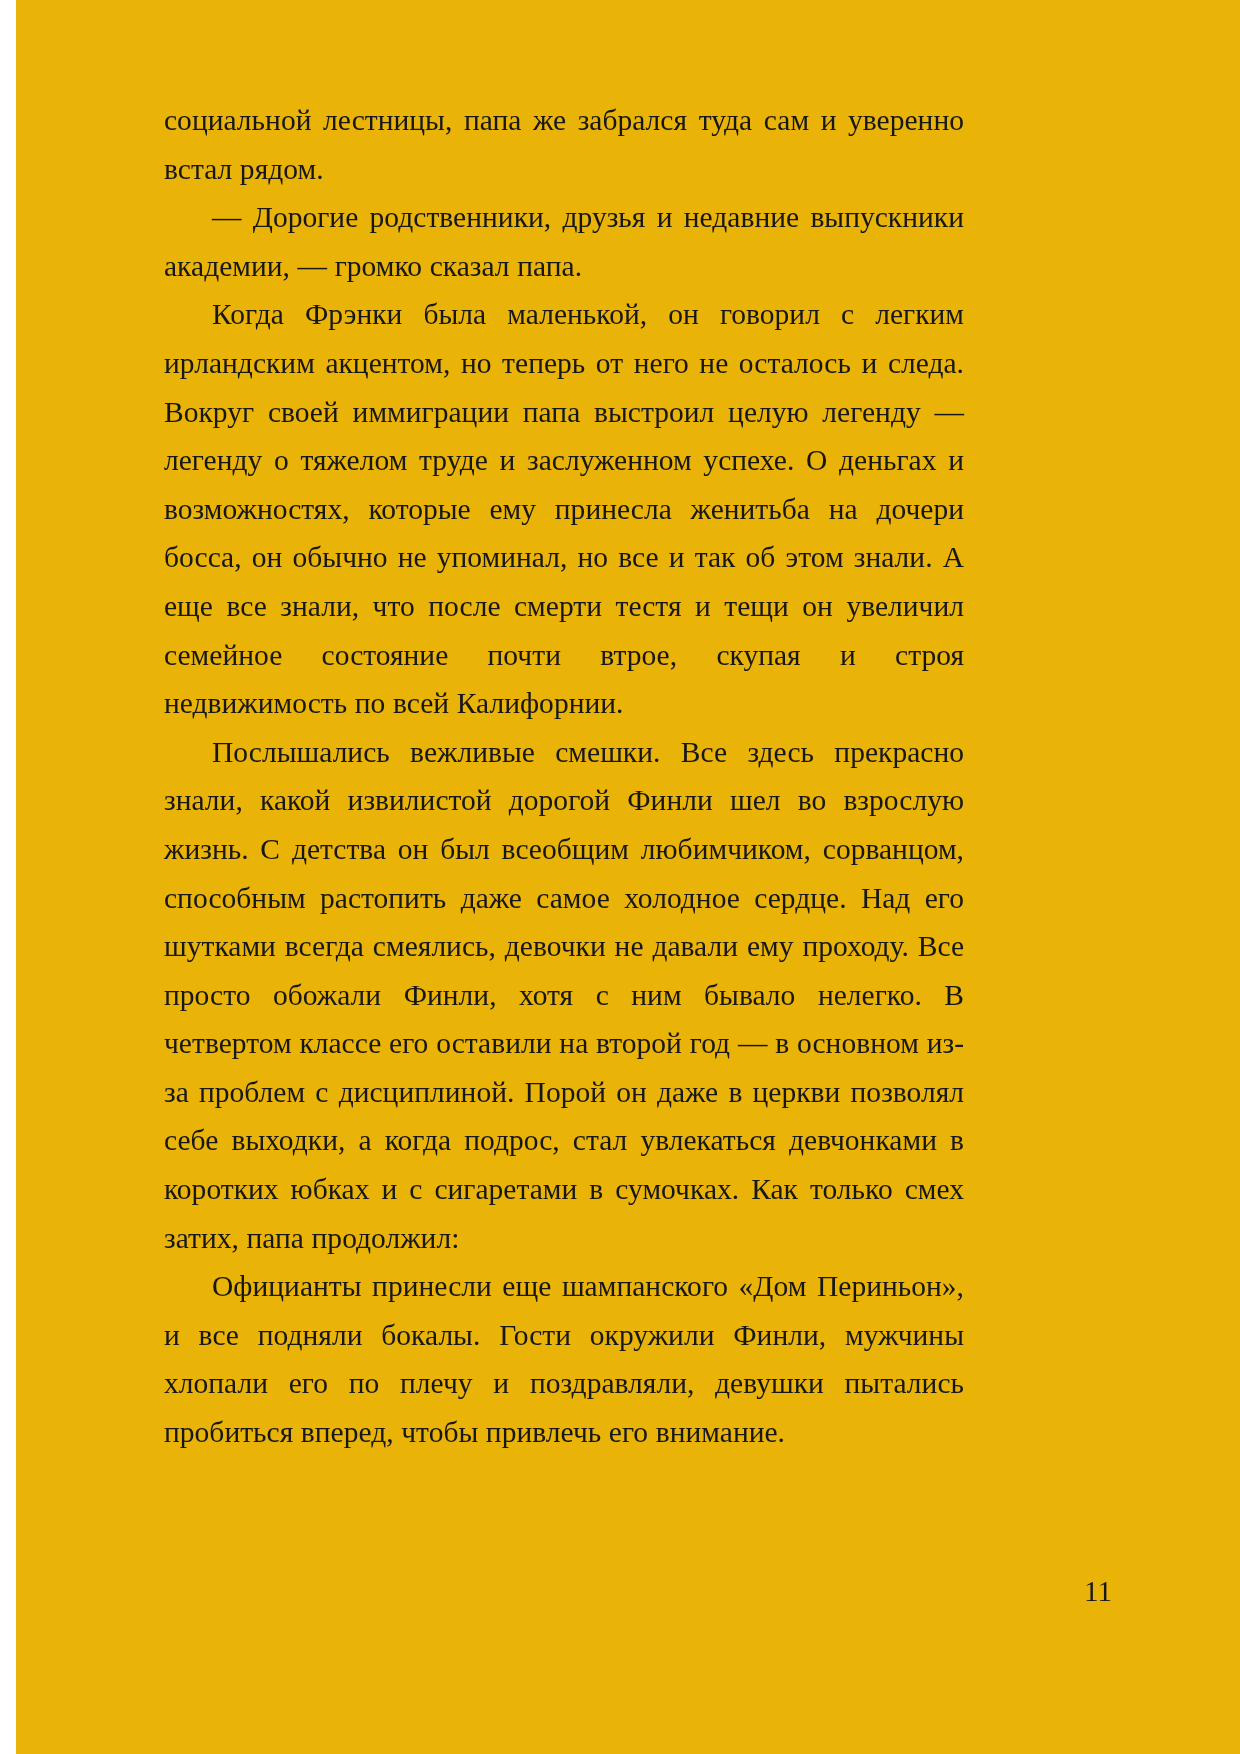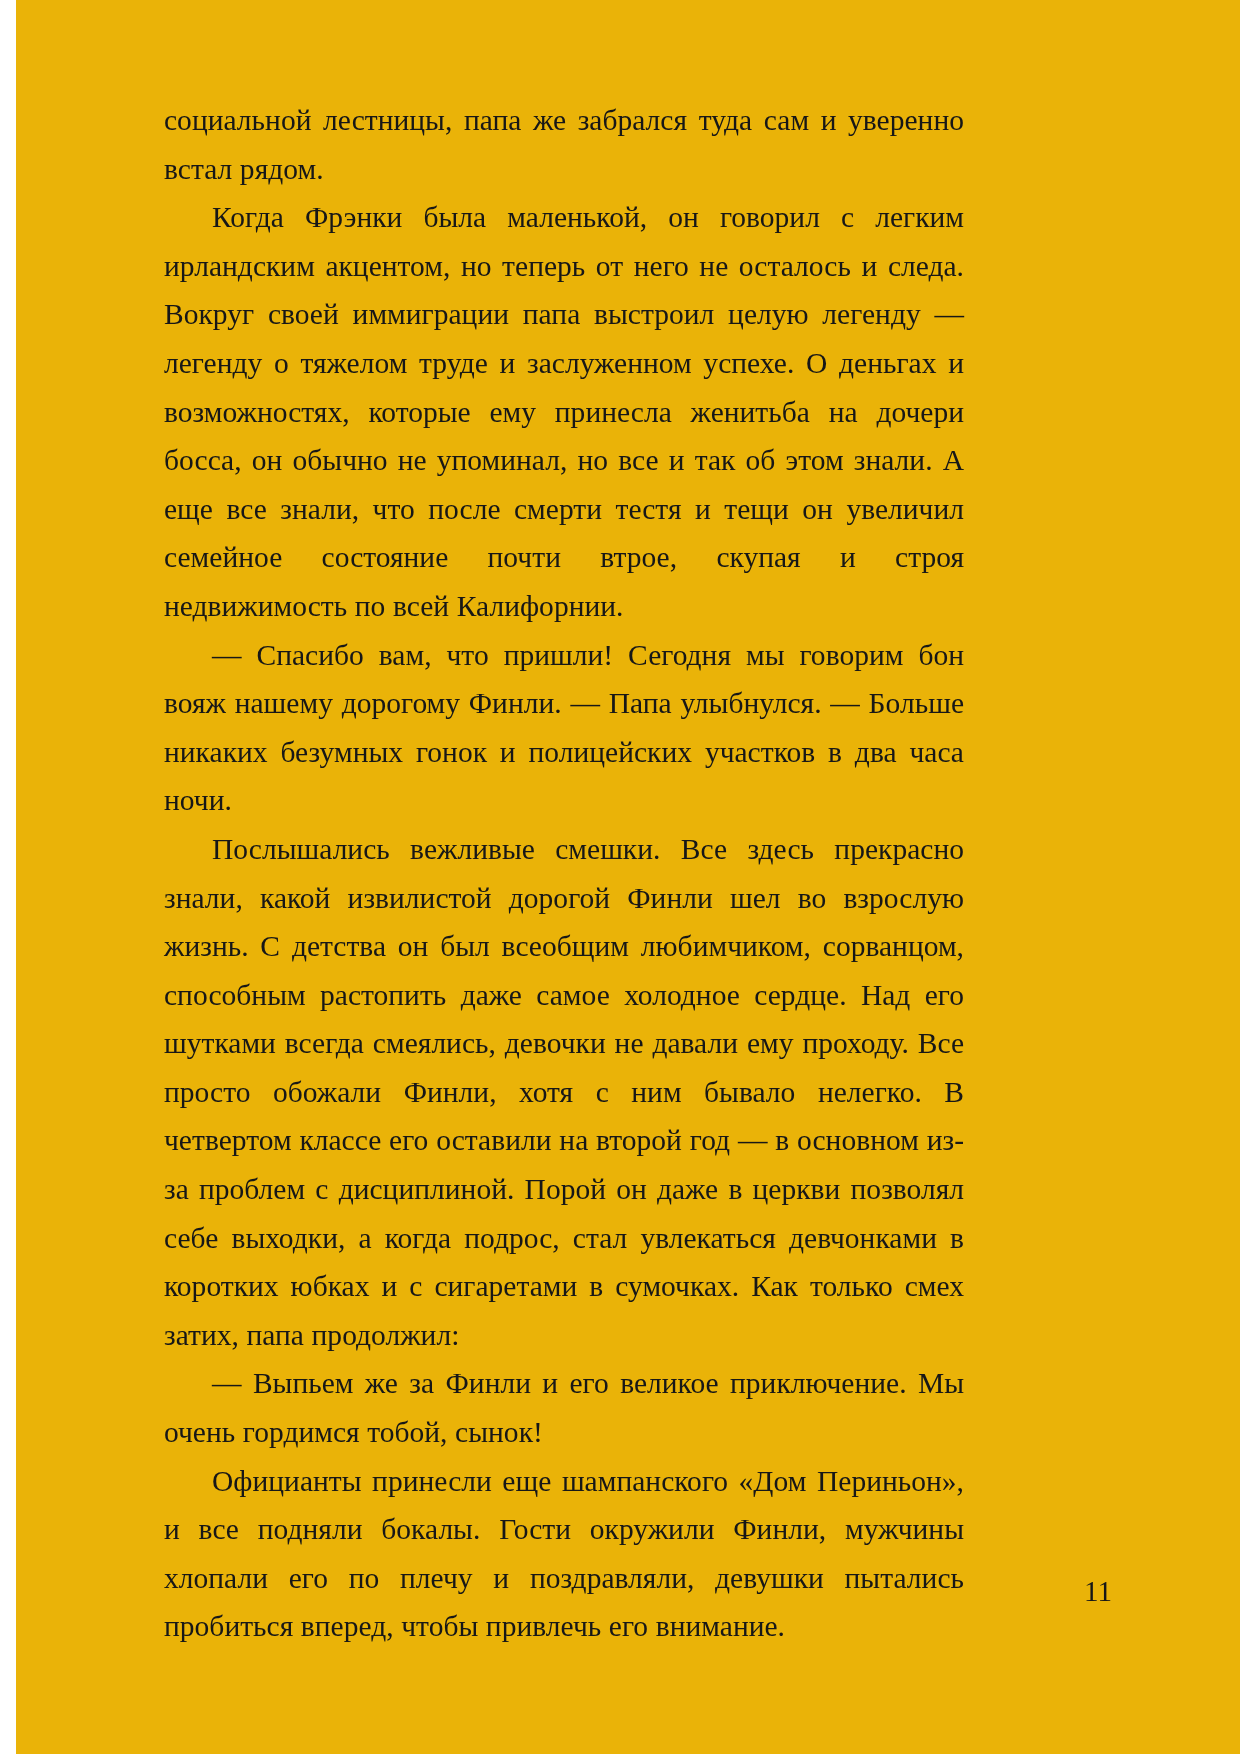--- a/index.html
+++ b/index.html
@@ -69,29 +69,28 @@
 </style>
 </head>
 <body>
 
 <div class="page">
 
   <div class="text-block">
 
     <p class="para noindent">социальной лестницы, папа же забрался туда сам и уверенно встал рядом.</p>
 
+    <p class="para indent">— Дорогие родственники, друзья и недавние выпускники академии, — громко сказал папа.</p>
 
     <p class="para indent">Когда Фрэнки была маленькой, он говорил с легким ирландским акцентом, но теперь от него не осталось и следа. Вокруг своей иммиграции папа выстроил целую легенду — легенду о тяжелом труде и заслуженном успехе. О деньгах и возможностях, которые ему принесла женитьба на дочери босса, он обычно не упоминал, но все и так об этом знали. А еще все знали, что после смерти тестя и тещи он увеличил семейное состояние почти втрое, скупая и строя недвижимость по всей Калифорнии.</p>
 
 
-    <p class="para indent">— Спасибо вам, что пришли! Сегодня мы говорим бон вояж нашему дорогому Финли. — Папа улыбнулся. — Больше никаких безумных гонок и полицейских участков в два часа ночи.</p>
 
     <p class="para indent">Послышались вежливые смешки. Все здесь прекрасно знали, какой извилистой дорогой Финли шел во взрослую жизнь. С детства он был всеобщим любимчиком, сорванцом, способным растопить даже самое холодное сердце. Над его шутками всегда смеялись, девочки не давали ему проходу. Все просто обожали Финли, хотя с ним бывало нелегко. В четвертом классе его оставили на второй год — в основном из-за проблем с дисциплиной. Порой он даже в церкви позволял себе выходки, а когда подрос, стал увлекаться девчонками в коротких юбках и с сигаретами в сумочках. Как только смех затих, папа продолжил:</p>
 
-    <p class="para indent">— Выпьем же за Финли и его великое приключение. Мы очень гордимся тобой, сынок!</p>
 
     <p class="para indent">Официанты принесли еще шампанского «Дом Периньон», и все подняли бокалы. Гости окружили Финли, мужчины хлопали его по плечу и поздравляли, девушки пытались пробиться вперед, чтобы привлечь его внимание.</p>
 
   </div>
 
   <div class="page-number">11</div>
 
 </div>
 
 </body></html>

